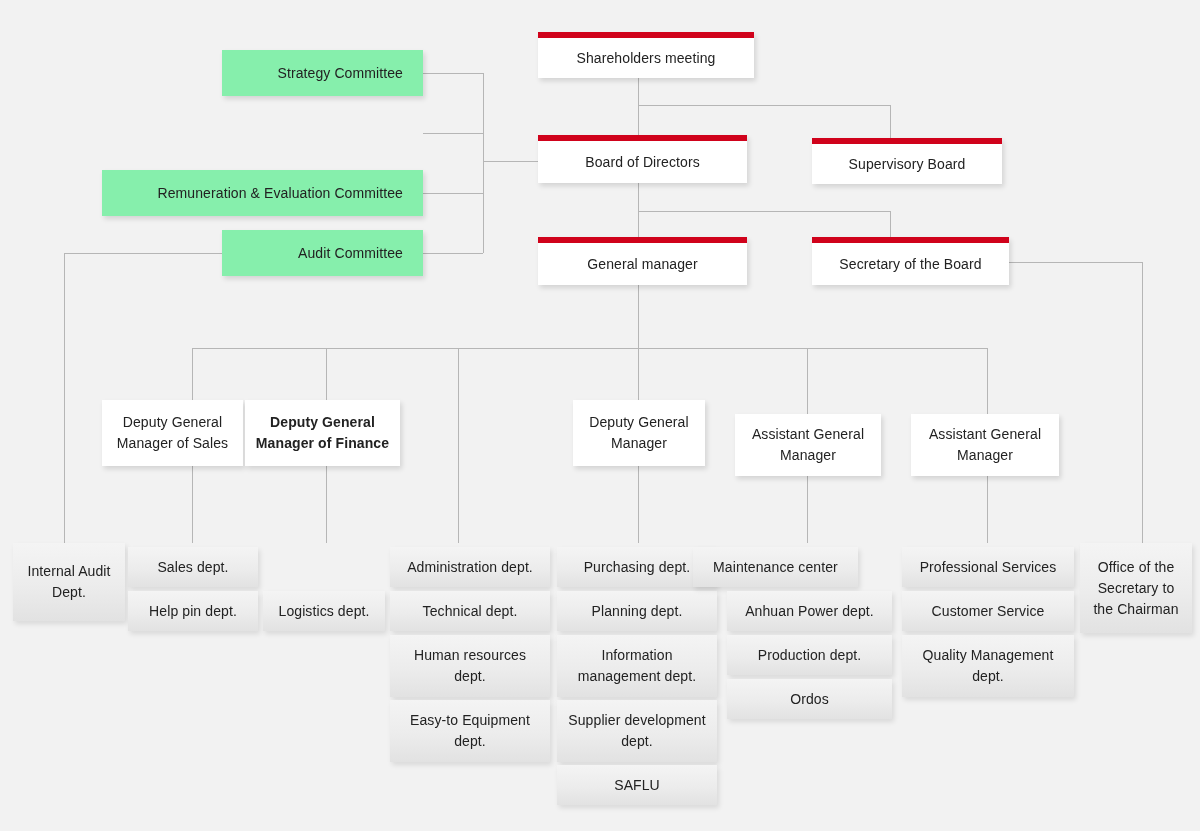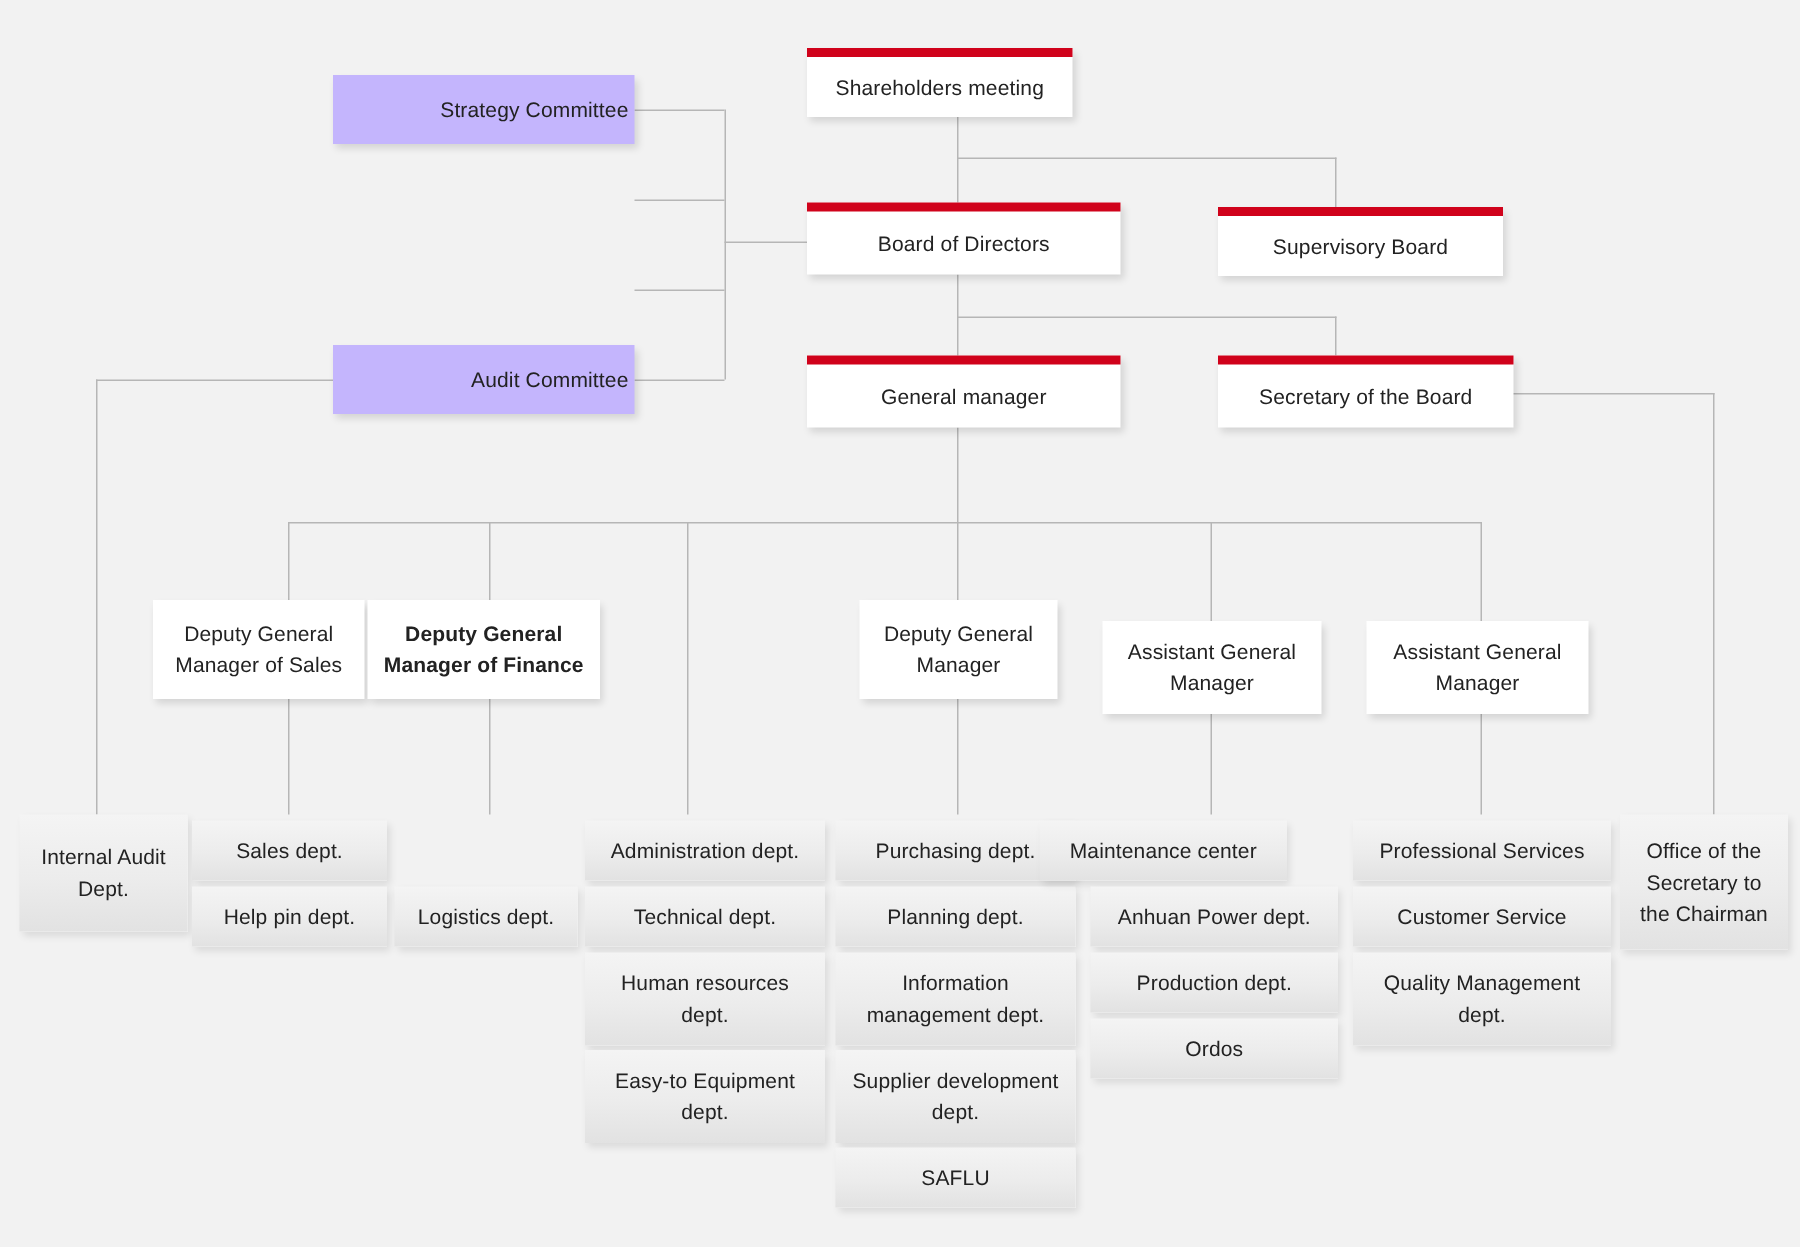--- a/index.html
+++ b/index.html
@@ -39,25 +39,25 @@
 
   
   .node.exec {
     background: #ffffff;
     box-shadow: 2px 3px 5px rgba(0,0,0,0.13);
     border-top: 6px solid #d0021b;
     padding: 0 10px;
   }
   
   .node.committee {
-    background: #c4b5fd;
+    background: #86efac;
     box-shadow: 2px 3px 5px rgba(0,0,0,0.13);
     justify-content: flex-end;
     text-align: right;
-    padding: 0 4px 0 14px;
+    padding: 0 20px 0 14px;
   }
   
   .node.manager {
     background: #ffffff;
     box-shadow: 2px 3px 5px rgba(0,0,0,0.13);
     padding: 0 8px;
   }
   
   .node.dept {
     background: linear-gradient(to bottom, #f4f4f4 0%, #ececec 55%, #e2e2e2 100%);
@@ -102,21 +102,21 @@
   <div class="line v" style="left:638px; top:285px; height:63px;"></div>
 
   <div class="line h" style="left:192px; top:348px; width:796px;"></div>
   <div class="line v" style="left:192px; top:348px; height:195px;"></div>
   <div class="line v" style="left:326px; top:348px; height:195px;"></div>
   <div class="line v" style="left:458px; top:348px; height:195px;"></div>
   <div class="line v" style="left:638px; top:348px; height:195px;"></div>
   <div class="line v" style="left:807px; top:348px; height:195px;"></div>
   <div class="line v" style="left:987px; top:348px; height:195px;"></div>
 
-  <div class="node exec" style="left:538px; top:32px; width:177px; height:46px;align-items:center;">
+  <div class="node exec" style="left:538px; top:32px; width:216px; height:46px;align-items:center;">
     <span class="label">Shareholders meeting</span>
   </div>
 
   <div class="node exec" style="left:538px; top:135px; width:209px; height:48px;">
     <span class="label">Board of Directors</span>
   </div>
 
   <div class="node exec" style="left:812px; top:138px; width:190px; height:46px;">
     <span class="label">Supervisory Board</span>
   </div>
@@ -127,20 +127,23 @@
 
   <div class="node exec" style="left:812px; top:237px; width:197px; height:48px;">
     <span class="label">Secretary of the Board</span>
   </div>
 
   <div class="node committee" style="left:222px; top:50px; width:201px; height:46px;">
     <span class="label">Strategy Committee</span>
   </div>
 
 
+  <div class="node committee" style="left:102px; top:170px; width:321px; height:46px;">
+    <span class="label">Remuneration &amp; Evaluation Committee</span>
+  </div>
 
   <div class="node committee" style="left:222px; top:230px; width:201px; height:46px;">
     <span class="label">Audit Committee</span>
   </div>
 
   <div class="node manager two-line" style="left:102px; top:400px; width:141px; height:66px;">
     <span class="label">Deputy General Manager of Sales</span>
   </div>
 
   <div class="node manager two-line" style="left:245px; top:400px; width:155px; height:66px;font-weight:bold;">

